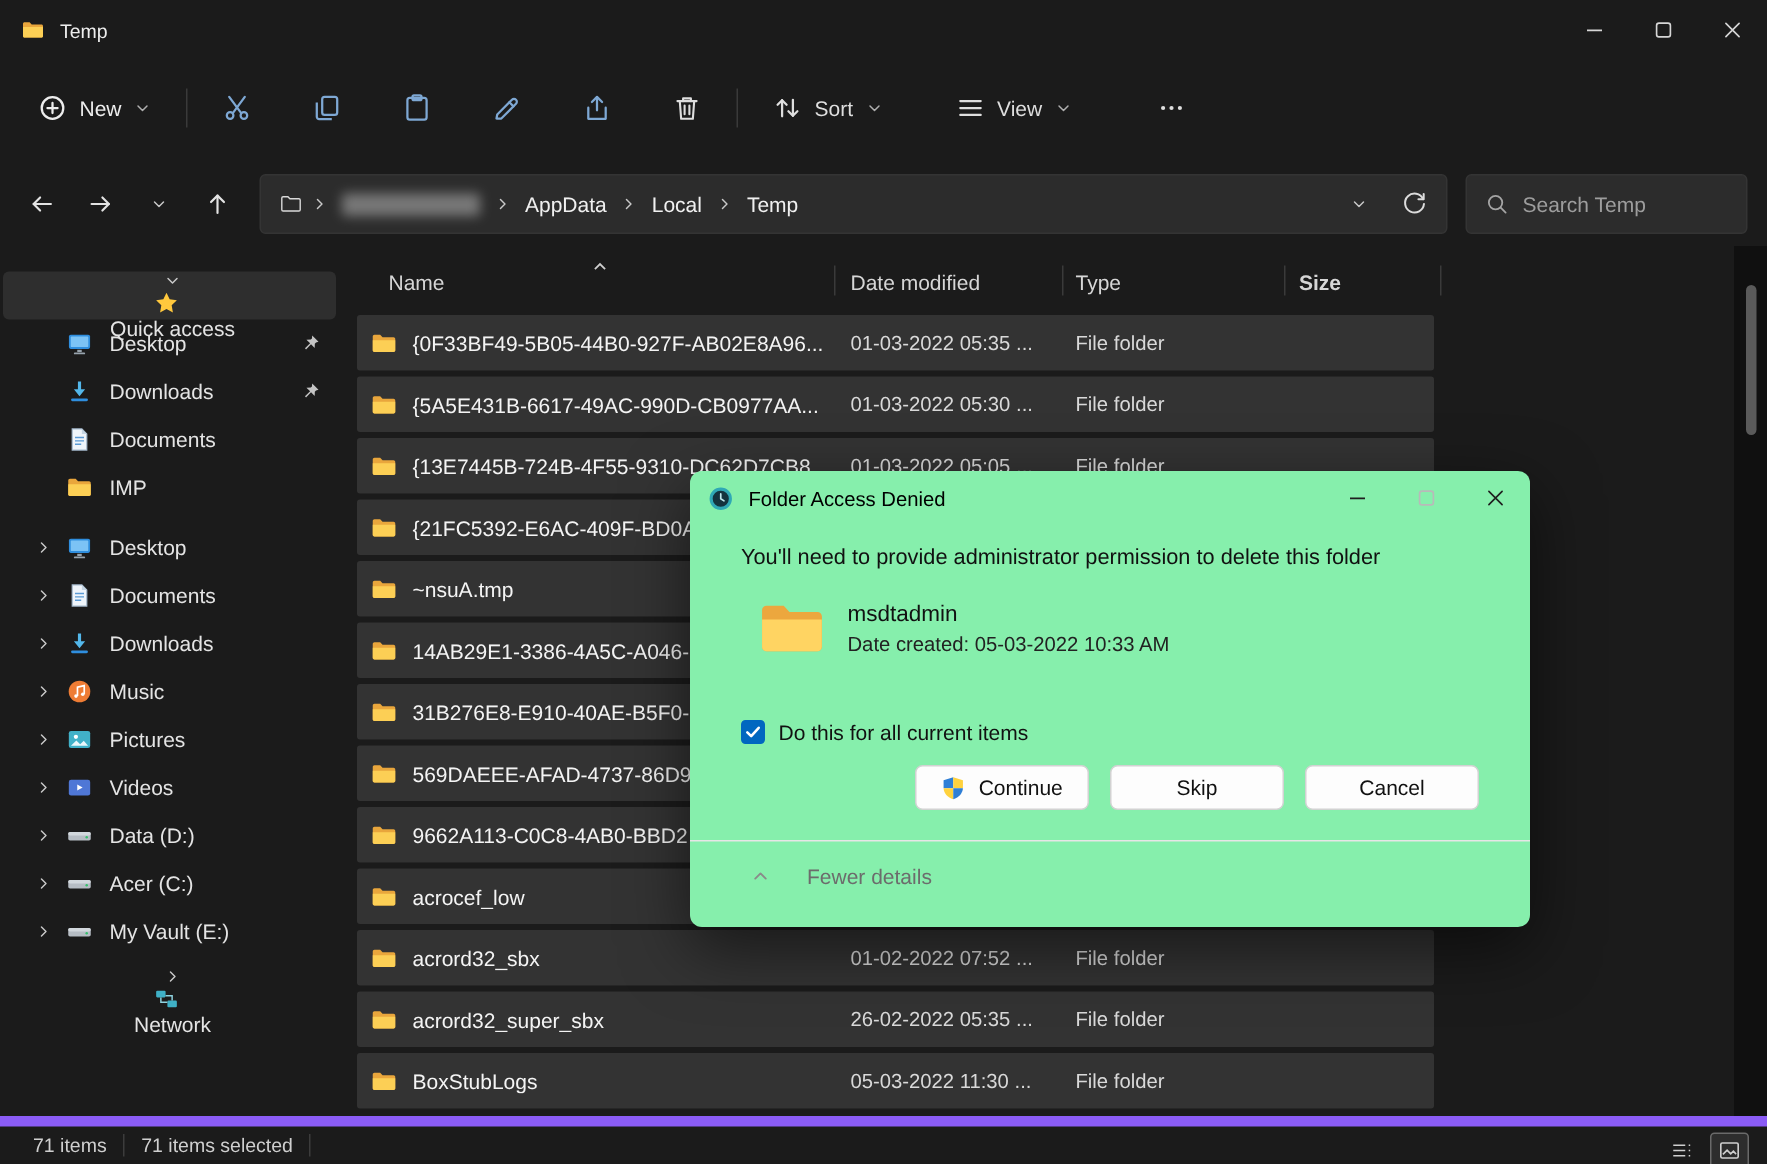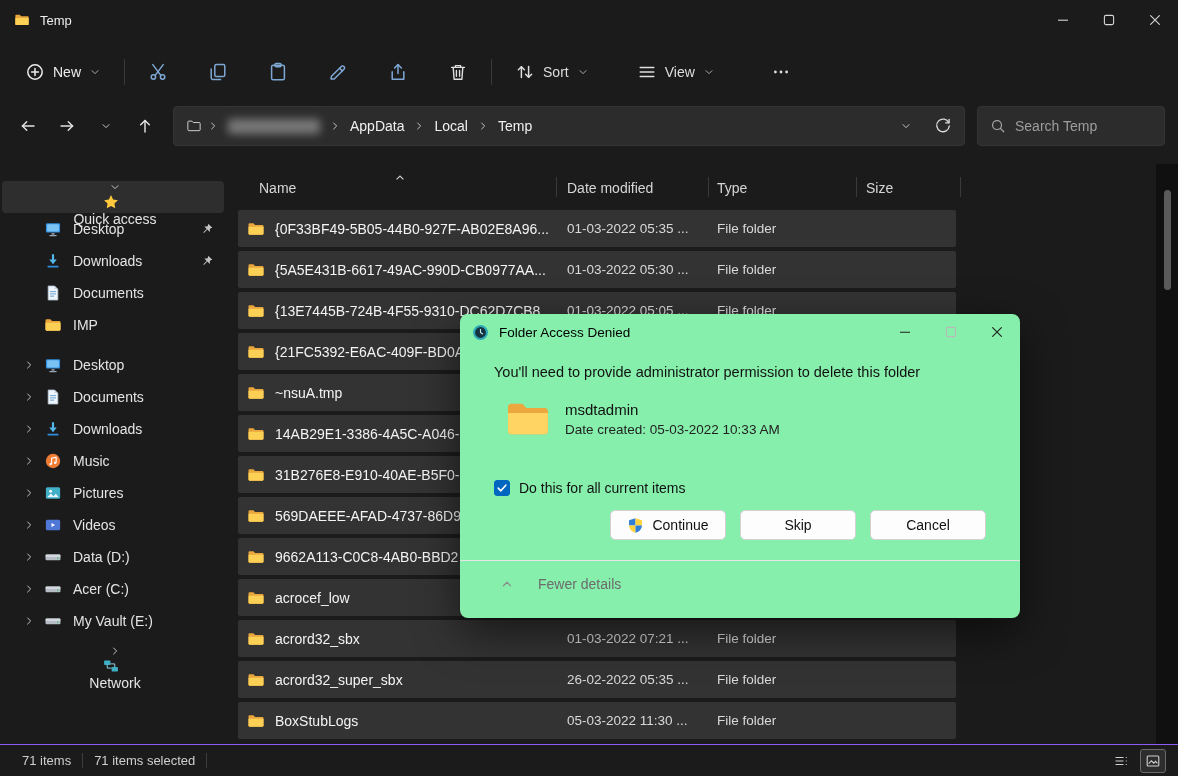--- a/index.html
+++ b/index.html
@@ -24,21 +24,21 @@
   .tb-actions { display:flex; gap:18px; }
   .tb-icon-btn { width:42px; height:38px; display:flex; align-items:center; justify-content:center; border-radius:4px; color:#7ea8d4; }
   .tb-icon-btn[data-name="delete-button"] { color:#dedede; }
   .tbicon { width:20px; height:20px; display:inline-flex; }
   .tbicon svg{ width:100%; height:100%; }
   .chev-mini { width:12px; height:12px; display:inline-flex; opacity:.85; }
   .chev-mini svg{ width:100%; height:100%; }
   .tb-more { margin-left:34px; color:#dedede; }
 
   
-  .navrow { position:absolute; top:100px; left:0; right:0; height:52px; display:flex; align-items:center; }
+  .navrow { position:absolute; top:110px; left:0; right:0; height:52px; display:flex; align-items:center; }
   .nav-btn { width:36px; height:34px; display:flex; align-items:center; justify-content:center; border-radius:4px; color:#e3e3e3; margin-left:3px; }
   .nav-btn:first-child { margin-left:10px; }
   .addressbar { margin-left:10px; width:792px; height:40px; background:#2c2c2c; border:1px solid #343434; border-radius:4px; display:flex; align-items:center; padding:0 12px; }
   .crumb-sep { width:12px; height:12px; display:inline-flex; margin:0 5px; }
   .crumb-seg { font-size:14px; color:#f0f0f0; padding:2px 4px; border-radius:3px; white-space:nowrap; }
   .blur-chip { width:92px; height:15px; background:#8b8b8b; border-radius:2px; filter:blur(4px); opacity:.8; margin:0 4px; }
   .addr-right { margin-left:auto; display:flex; align-items:center; gap:22px; color:#dcdcdc; }
   .searchbox { margin-left:12px; width:188px; height:40px; background:#2c2c2c; border:1px solid #343434; border-radius:4px; display:flex; align-items:center; padding:0 12px; gap:9px; }
   .search-ph { color:#9d9d9d; font-size:14px; }
 
@@ -54,39 +54,39 @@
   .side-item.qa-child { padding-left:40px; }
   .side-item.tp-child { padding-left:14px; }
   .side-item .pin { margin-left:auto; margin-right:10px; width:14px; height:14px; display:inline-flex; }
   .side-item .pin svg { width:100%; height:100%; }
   .side-spacer { height:8px; }
 
   
   .filepane { position:absolute; left:230px; top:168px; right:22px; bottom:32px; }
   .colheaders { position:absolute; top:0; left:0; right:0; height:38px; font-size:14px; color:#d6d6d6; }
   .colh { position:absolute; top:12px; white-space:nowrap; }
-  .colh.name{ left:29px; } .colh.date{ left:337px; } .colh.type{ left:487px; } .colh.size{ left:636px; }
+  .colh.name{ left:29px; } .colh.date{ left:337px; } .colh.type{ left:487px; } .colh.size{ left:636px;font-weight:bold; }
   .colsep { position:absolute; top:9px; width:1px; height:20px; background:#3a3a3a; }
   .sortcaret { position:absolute; top:3px; left:164px; width:12px; height:12px; }
   .sortcaret svg { width:100%; height:100%; }
   .rows { position:absolute; top:42px; left:8px; right:0; }
   .row { position:relative; height:37px; width:718px; margin-bottom:4px; background:#333333; border-radius:2px; display:flex; align-items:center; }
   .ricon { width:18px; height:18px; display:inline-flex; margin-left:9px; }
   .ricon svg { width:100%; height:100%; }
   .rname { margin-left:10px; font-size:14px; color:#f4f4f4; max-width:286px; overflow:hidden; white-space:nowrap; }
   .rdate { position:absolute; left:329px; font-size:13.5px; color:#d9d9d9; white-space:nowrap; }
   .rtype { position:absolute; left:479px; font-size:13.5px; color:#d9d9d9; white-space:nowrap; }
   .rsize { position:absolute; left:628px; font-size:13.5px; color:#d9d9d9; }
 
   
   .scrollstrip { position:absolute; top:164px; right:0; width:22px; bottom:32px; background:#101010; }
   .scrollthumb { position:absolute; top:26px; right:7px; width:7px; height:100px; background:#5a5a5a; border-radius:4px; }
 
   
-  .statusbar { position:absolute; left:0; right:0; bottom:0; height:32px; background:#1b1b1b; border-top:1px solid #8b5cf6; display:flex; align-items:center; padding-left:22px; font-size:13px; color:#cfcfcf; }
+  .statusbar { position:absolute; left:0; right:0; bottom:0; height:32px; background:#1b1b1b; border-top:7px solid #8b5cf6; display:flex; align-items:center; padding-left:22px; font-size:13px; color:#cfcfcf; }
   .sb-sep { width:1px; height:15px; background:#3c3c3c; margin:0 11px; }
   .sb-views { position:absolute; right:12px; top:4px; display:flex; gap:6px; }
   .sb-view { width:26px; height:24px; display:flex; align-items:center; justify-content:center; border-radius:3px; }
   .sb-view .ib { width:16px; height:16px; }
   .sb-view.selected { border:1px solid #6a6a6a; background:#2d2d2d; }
 
   
   .dialog { position:absolute; left:460px; top:314px; width:560px; height:304px; background:#86efac; border-radius:8px; box-shadow:0 14px 44px rgba(0,0,0,.55); color:#1a1a1a; overflow:hidden; z-index:10; }
   .dlg-title { height:36px; display:flex; align-items:center; padding-left:12px; }
   .dlg-ticon { width:17px; height:17px; display:inline-flex; margin-right:10px; }
@@ -711,21 +711,21 @@
           <span class="rsize" data-name="file-size"></span>
         </div>
         <div class="row" data-name="file-row">
           <span class="ricon" data-name="folder-icon">
             <svg viewBox="0 0 24 24">
               <path d="M2 5.8C2 5 2.7 4.3 3.5 4.3h5.1l2.1 2.2h9.8c.8 0 1.5.7 1.5 1.5v10c0 .8-.7 1.5-1.5 1.5h-17C2.7 19.5 2 18.8 2 18V5.8z" fill="#e9a63c"></path>
               <path d="M2 9h20v9c0 .8-.7 1.5-1.5 1.5h-17C2.7 19.5 2 18.8 2 18V9z" fill="#fccf55"></path>
             </svg>
           </span>
           <span class="rname" data-name="file-name">acrord32_sbx</span>
-          <span class="rdate" data-name="file-date-modified">01-03-2022 07:21 ...</span>
+          <span class="rdate" data-name="file-date-modified">01-02-2022 07:52 ...</span>
           <span class="rtype" data-name="file-type">File folder</span>
           <span class="rsize" data-name="file-size"></span>
         </div>
         <div class="row" data-name="file-row">
           <span class="ricon" data-name="folder-icon">
             <svg viewBox="0 0 24 24">
               <path d="M2 5.8C2 5 2.7 4.3 3.5 4.3h5.1l2.1 2.2h9.8c.8 0 1.5.7 1.5 1.5v10c0 .8-.7 1.5-1.5 1.5h-17C2.7 19.5 2 18.8 2 18V5.8z" fill="#e9a63c"></path>
               <path d="M2 9h20v9c0 .8-.7 1.5-1.5 1.5h-17C2.7 19.5 2 18.8 2 18V9z" fill="#fccf55"></path>
             </svg>
           </span>

